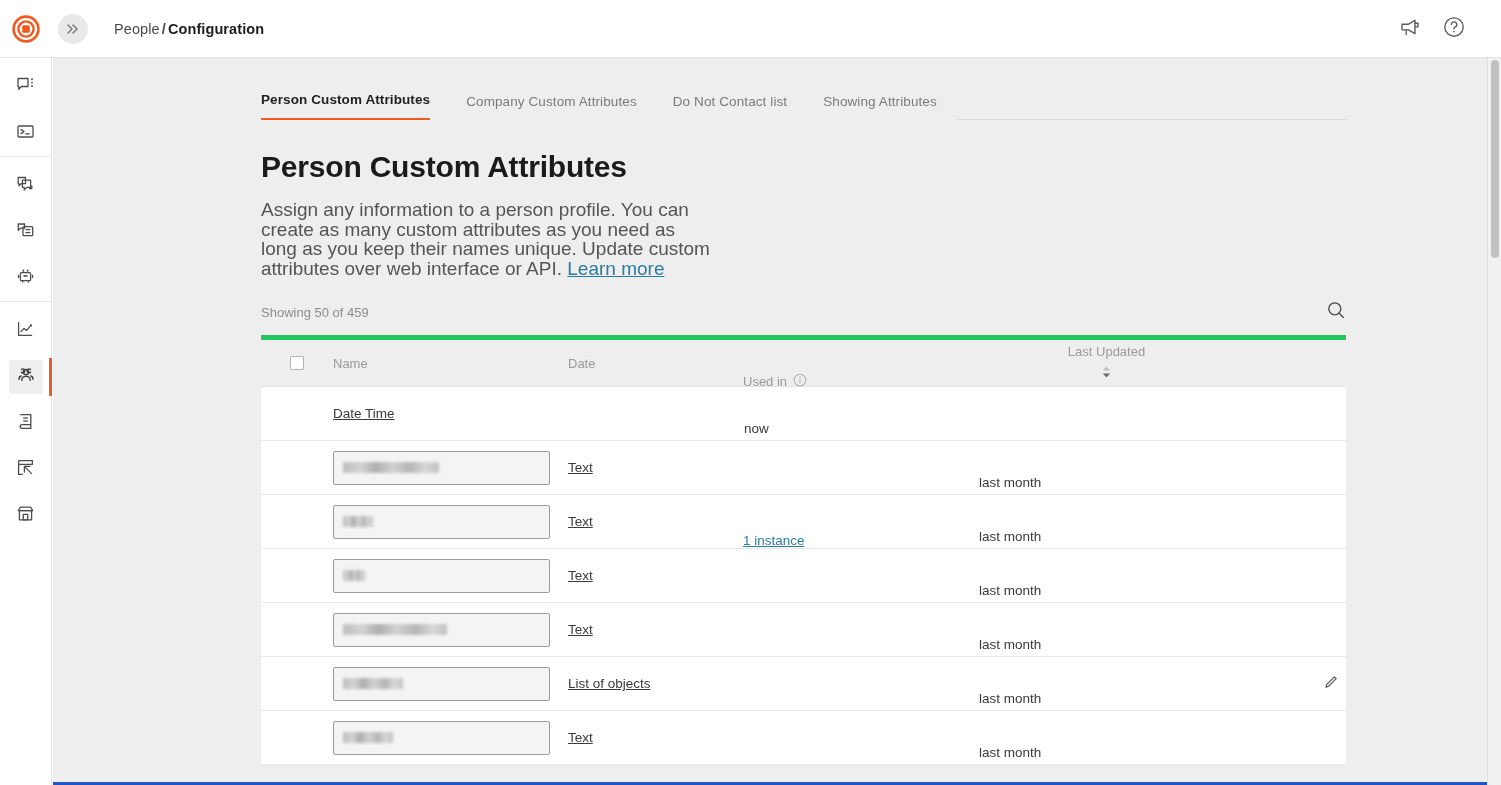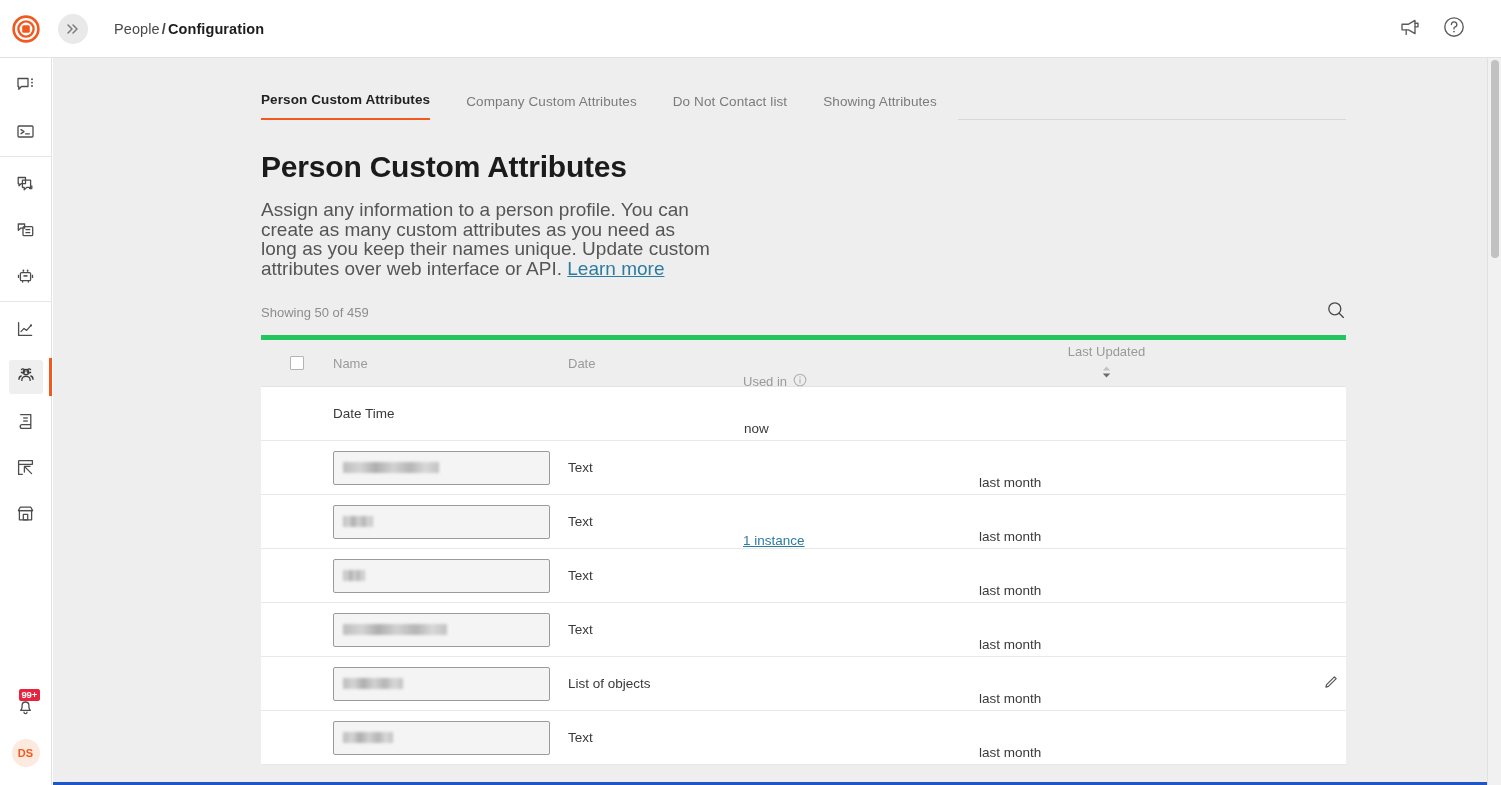--- a/index.html
+++ b/index.html
@@ -149,21 +149,21 @@
     border: 1px solid #9b9b9b; border-radius: 2px;
     background: #ffffff; font-size: 13.5px; color: #333;
     padding: 0 9px; font-family: "Liberation Sans", sans-serif;
   }
   .name-input.redacted { background: #f4f4f4; }
   .redact {
     display: inline-block; height: 11px; border-radius: 1px;
     background: linear-gradient(90deg,#b9b9b9 0%, #d2d2d2 18%, #a8a8a8 34%, #cfcfcf 52%, #b0b0b0 70%, #d6d6d6 86%, #bdbdbd 100%);
     filter: blur(1.6px); opacity: .92;
   }
-  .cell-text { font-size: 13.5px; color: #3a3a3a; }
+  .cell-text { font-size: 13.5px; color: #3a3a3a; text-decoration: underline; }
   .cell-muted { font-size: 13.5px; color: #3a3a3a; margin-top: 30px; }
   .instance-link {
     font-size: 13.5px; color: #2c7ca0; text-decoration: underline; cursor: pointer;
   }
   .edit-icon { color: #555; cursor: pointer; display: block; }
 
   
   .scrollbar {
     position: absolute; top: 58px; right: 0; width: 14px; height: 727px;
     background: #f1f1f1; border-left: 1px solid #e0e0e0; z-index: 18;
@@ -328,32 +328,20 @@
             <path d="M3.4 6.6 v9.2 h12.2 V6.6"></path>
             <rect x="7.3" y="10.4" width="4.4" height="5.4"></rect>
             <line x1="2.4" y1="6.6" x2="16.6" y2="6.6"></line>
           </svg>
         </span>
       </div>
     </div>
 
     <div class="rail-spacer"></div>
 
-    <div class="rail-bottom">
-      <div class="bell-wrap">
-        <span>
-          <svg width="19" height="19" viewBox="0 0 19 19" fill="none" stroke="#4d4d4d" stroke-width="1.3" stroke-linejoin="round" stroke-linecap="round">
-            <path d="M4.6 13.4h9.8c-1.2-1.1-1.5-2-1.5-3.7V8.4a3.4 3.4 0 0 0-6.8 0v1.3c0 1.7-.3 2.6-1.5 3.7z"></path>
-            <path d="M8 15.2a1.5 1.5 0 0 0 3 0"></path>
-          </svg>
-        </span>
-        <span class="badge">99+</span>
-      </div>
-      <div class="avatar">DS</div>
-    </div>
   </div>
 
   <div class="canvas">
     <div class="content">
 
       <div class="tabs">
         <div class="tab active">Person Custom Attributes</div>
         <div class="tab">Company Custom Attributes</div>
         <div class="tab">Do Not Contact list</div>
         <div class="tab">Showing Attributes</div>

